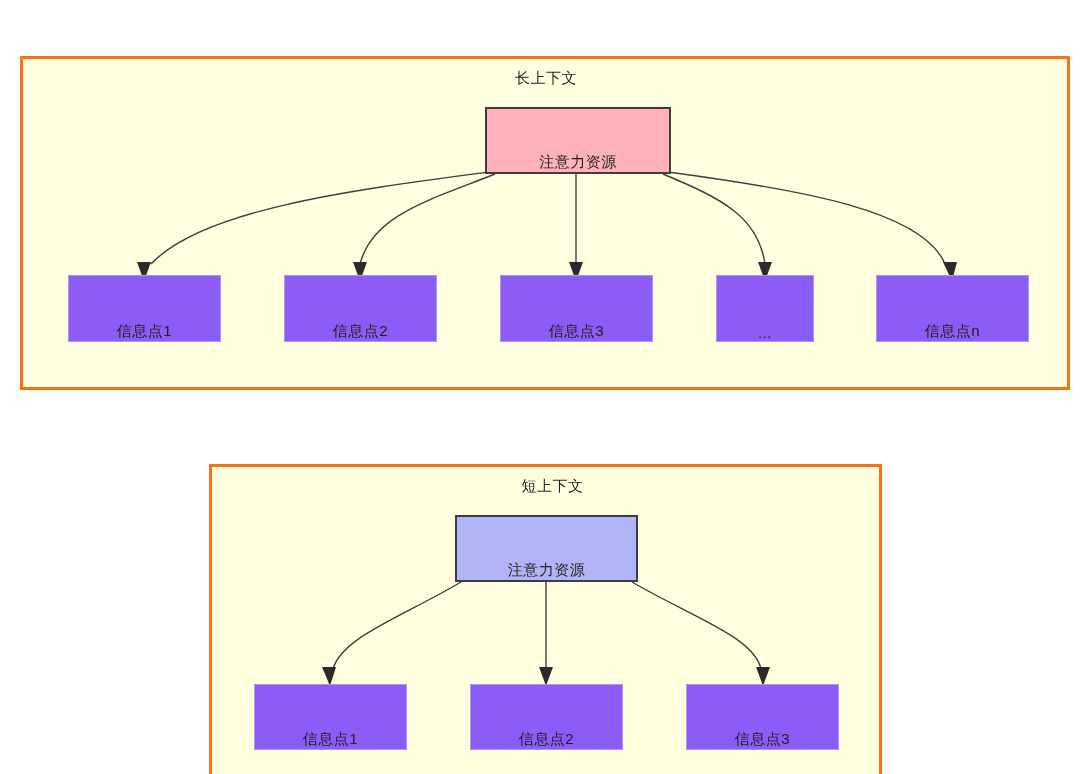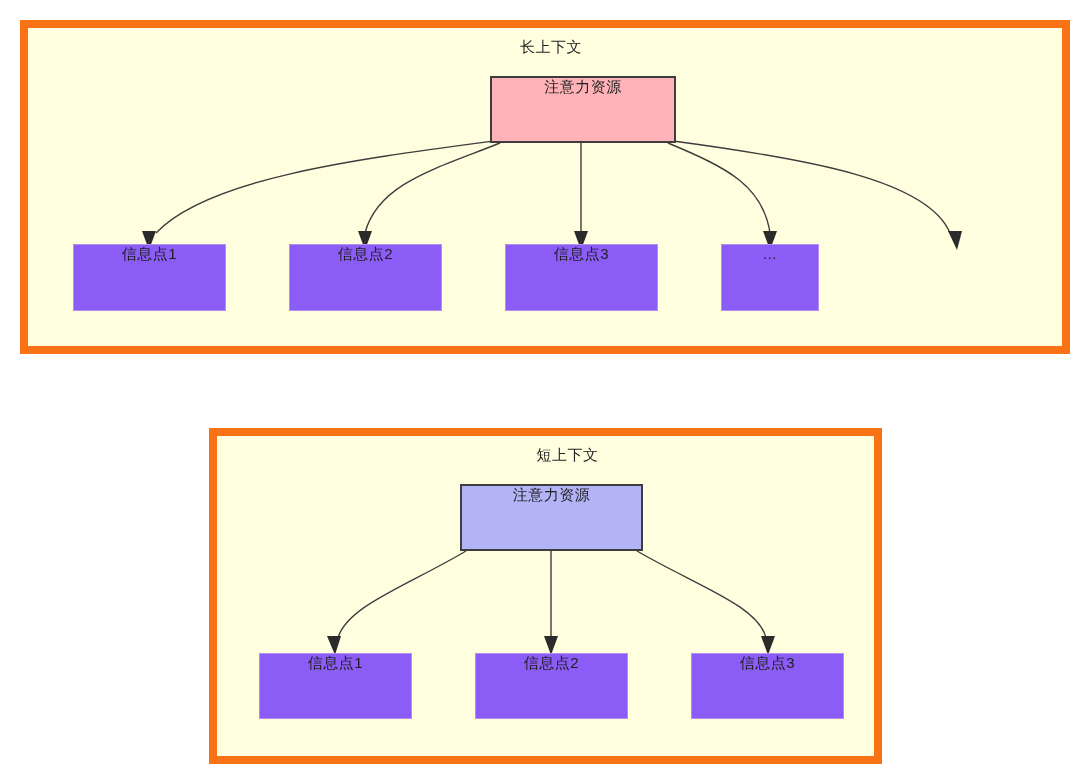--- a/index.html
+++ b/index.html
@@ -17,22 +17,23 @@
   #stage {
     position: absolute;
     left: 0;
     top: 0;
     width: 1080px;
     height: 774px;
   }
   .container-box {
     position: absolute;
     background: #ffffe0;
-    border: 8px solid #f97316;
+    border: 3px solid #f97316;
     box-sizing: border-box;
+    margin-top: 36px;
   }
   #container-long {
     left: 20px;
     top: 20px;
     width: 1050px;
     height: 334px;
   }
   #container-short {
     left: 209px;
     top: 428px;
@@ -47,29 +48,29 @@
     white-space: nowrap;
     text-align: center;
     line-height: 19px;
   }
   #title-long {
     left: 0;
     top: 9px;
     width: 1046px;
   }
   #title-short {
-    left: 16px;
+    left: 6px;
     top: 9px;
     width: 669px;
   }
   .node {
     position: absolute;
     box-sizing: border-box;
     display: flex;
-    align-items: flex-start;
+    align-items: flex-end;
     justify-content: center;
     font-size: 15px;
     color: #1f1f1f;
     letter-spacing: 0.5px;
     white-space: nowrap;
   }
   .node-root-pink {
     background: #ffb3b8;
     border: 2px solid #3d3d3d;
   }
@@ -137,20 +138,23 @@
     </div>
 
     <div class="node node-info" style="left:477px; top:216px; width:153px; height:67px;">
       <span>信息点3</span>
     </div>
 
     <div class="node node-info" style="left:693px; top:216px; width:98px; height:67px;">
       <span>...</span>
     </div>
 
+    <div class="node node-info" style="left:853px; top:216px; width:153px; height:67px;">
+      <span>信息点n</span>
+    </div>
 
   </div>
 
   <div class="container-box" id="container-short">
 
     <div class="group-title" id="title-short">短上下文</div>
 
     <svg class="edges" width="669" height="332" viewBox="0 0 669 332">
 
       <path d="M 249,115 C 190,150 130,170 121,202"></path>

